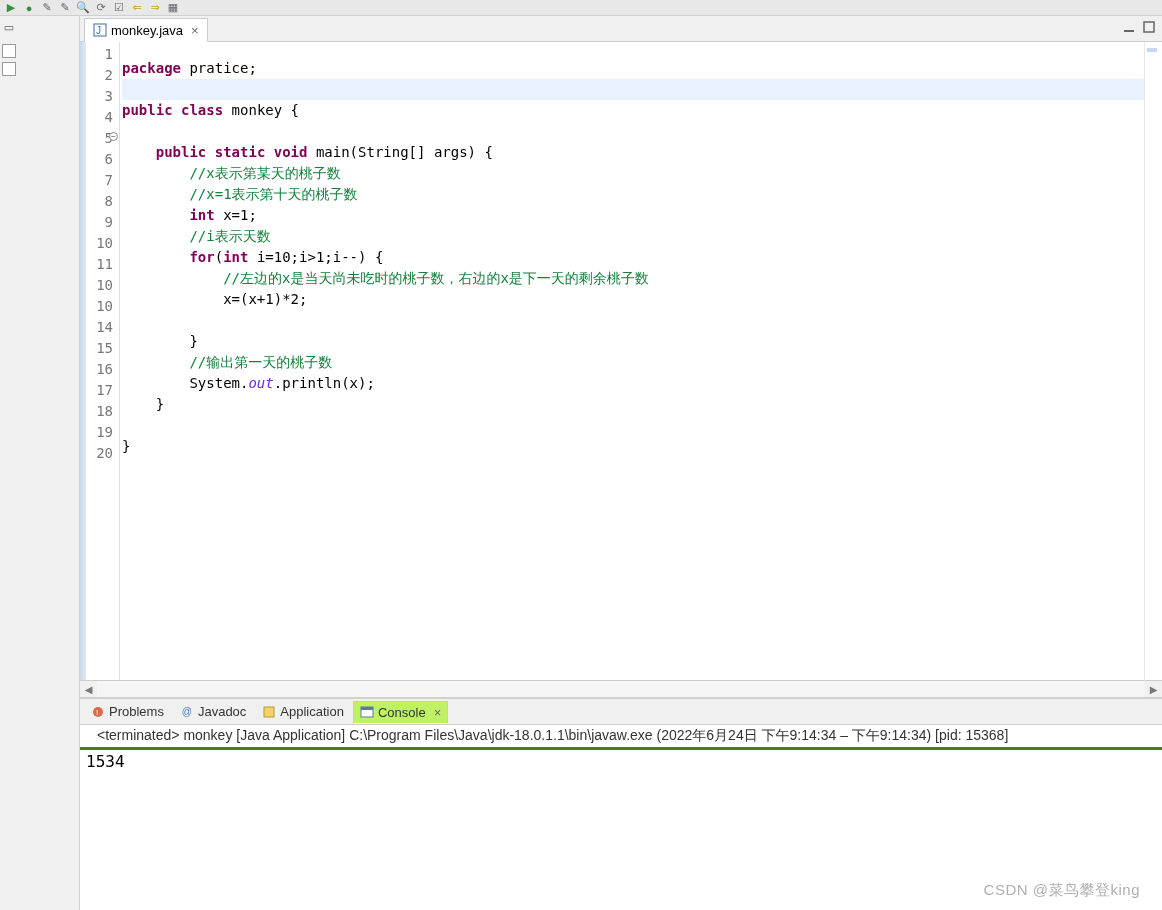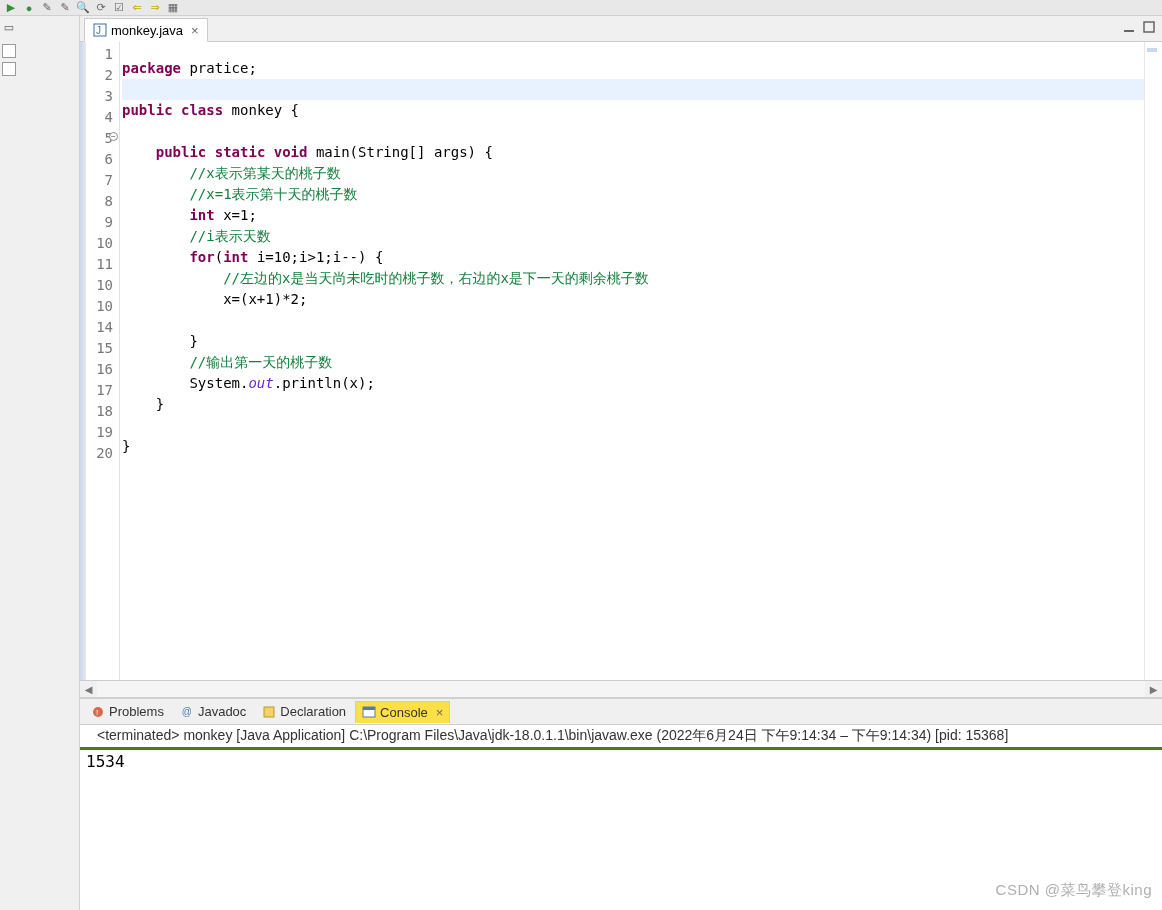--- a/index.html
+++ b/index.html
@@ -220,21 +220,21 @@
     .bottom-tab {
       padding: 3px 6px;
       display: flex;
       align-items: center;
       gap: 4px;
       font-size: 13px;
       border: 1px solid transparent;
       color: #333;
     }
     .bottom-tab.active {
-      background: #fde047;
+      background: #bef264;
       border: 1px solid #ccc;
       border-bottom-color: #fff;
       margin-bottom: -1px;
     }
     .btab-icon {
       width: 14px; height: 14px;
       display: inline-flex;
       align-items: center;
       justify-content: center;
       font-size: 10px;
@@ -249,21 +249,21 @@
     }
     .console-output {
       flex: 1;
       font-family: Consolas, monospace;
       font-size: 16px;
       padding: 2px 6px;
       color: #000;
     }
     .watermark {
       position: absolute;
-      right: 10px;
+      right: 22px;
       bottom: 10px;
       color: #b0b0b0;
       font-size: 15px;
       letter-spacing: 0.5px;
       pointer-events: none;
     }
   </style>
 </head>
 <body>
 
@@ -369,21 +369,21 @@
         <div class="bottom-tab">
           <span class="btab-icon" style="color:#4a7fc0">@</span>
           <span>Javadoc</span>
         </div>
         <div class="bottom-tab">
           <span class="btab-icon">
             <svg width="14" height="14" viewBox="0 0 14 14">
                 <rect x="2" y="2" width="10" height="10" fill="#f4d169" stroke="#b89a30"></rect>
               </svg>
           </span>
-          <span>Declaration</span>
+          <span>Application</span>
         </div>
         <div class="bottom-tab active">
           <span class="btab-icon">
             <svg width="14" height="14" viewBox="0 0 14 14">
                 <rect x="1" y="2" width="12" height="10" fill="#fff" stroke="#5a7aa0"></rect>
                 <rect x="1" y="2" width="12" height="3" fill="#5a7aa0"></rect>
               </svg>
           </span>
           <span>Console</span>
           <span class="tab-close" style="margin-left:4px">×</span>

